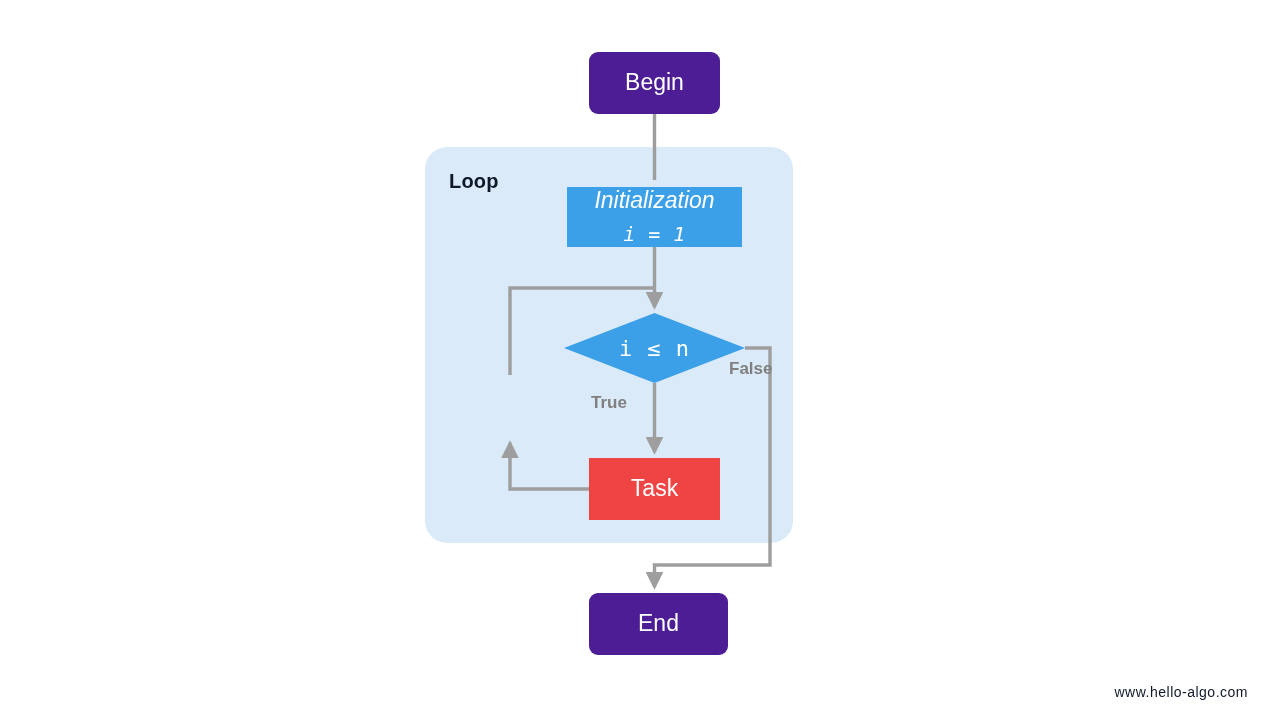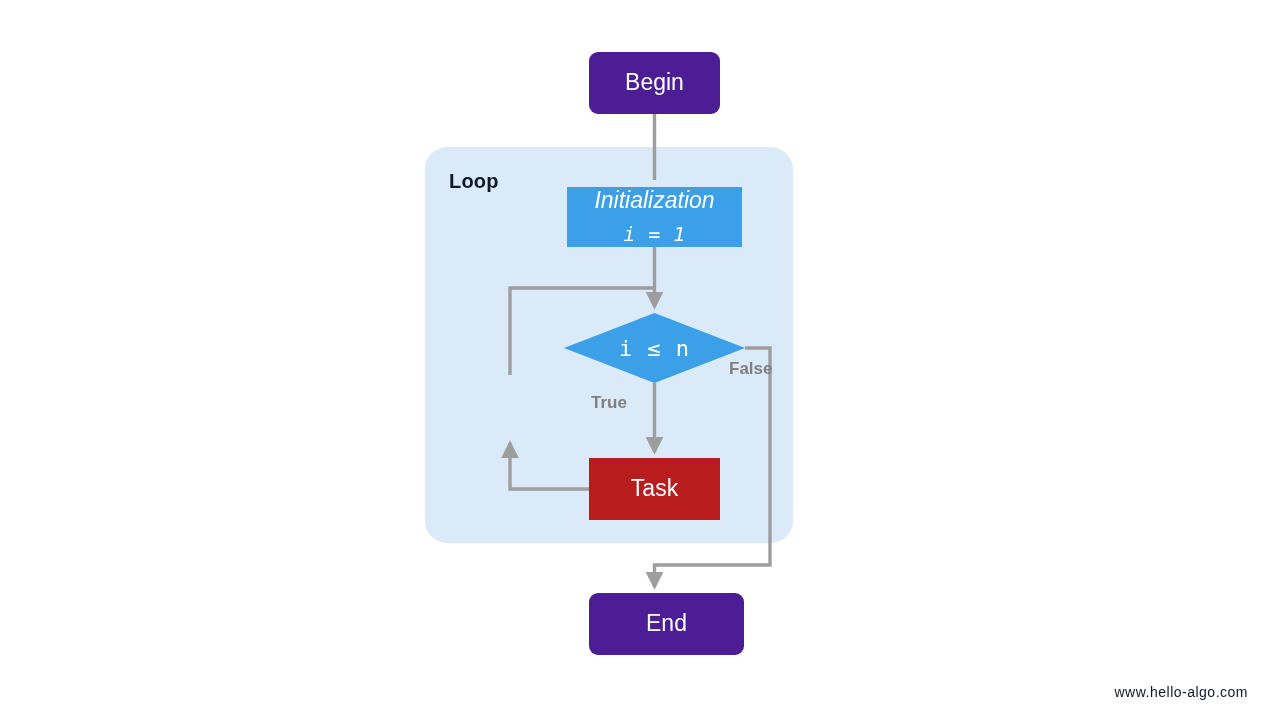--- a/index.html
+++ b/index.html
@@ -71,25 +71,25 @@
   }
 
   .terminal {
     background: #4c1d95;
     border-radius: 9px;
   }
   .process-blue {
     background: #3ba0e8;
   }
   .process-green {
-    background: #b91c1c;
+    background: #ef4444;
   }
 
   #node-begin  { left: 589px; top: 52px;  width: 131px; height: 62px; }
-  #node-end    { left: 589px; top: 593px; width: 155px; height: 62px; }
+  #node-end    { left: 589px; top: 593px; width: 139px; height: 62px; }
   #node-init   { left: 567px; top: 187px; width: 175px; height: 60px; font-style: italic; }
   #node-update { left: 444px; top: 375px; width: 132px; height: 62px; }
   #node-task   { left: 589px; top: 458px; width: 131px; height: 62px; }
 
   
   #node-decision {
     position: absolute;
     left: 564px;
     top: 313px;
     width: 181px;

